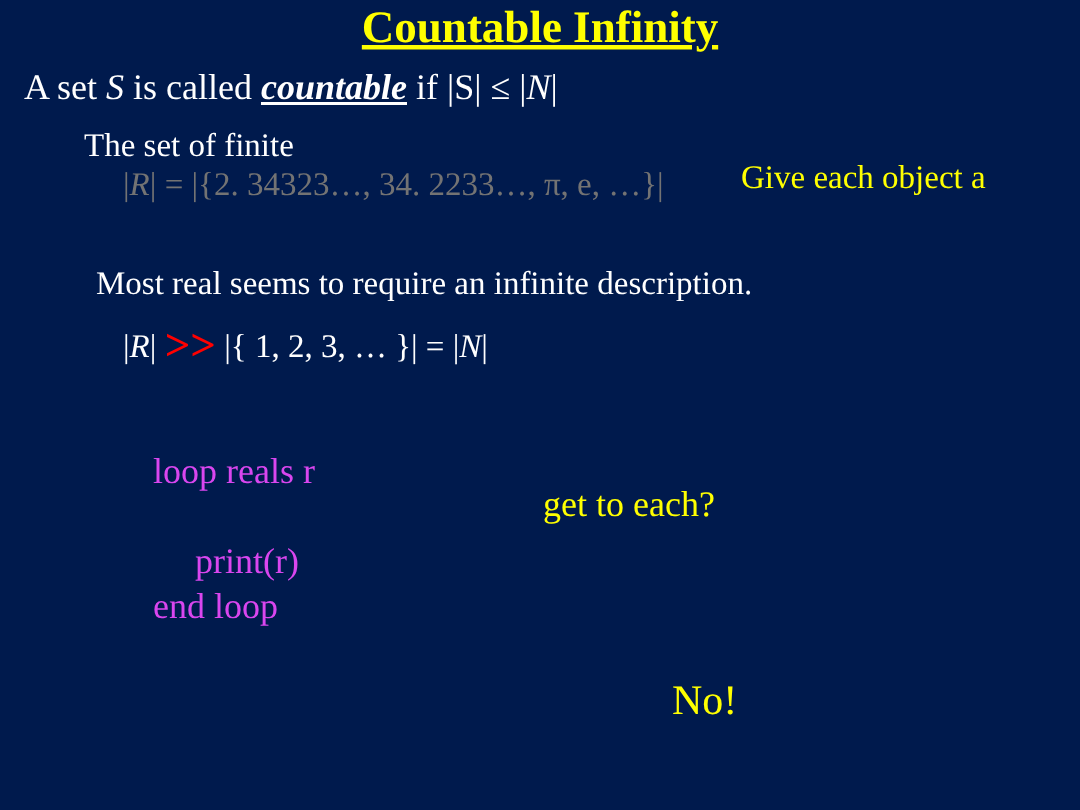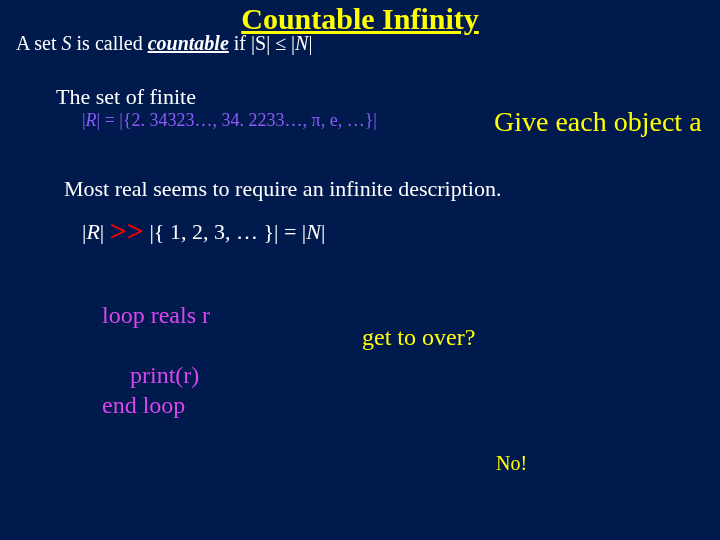--- a/index.html
+++ b/index.html
@@ -23,51 +23,51 @@
     left: 0;
     width: 720px;
     text-align: center;
     font-size: 30px;
     font-weight: bold;
     color: #ffff00;
     text-decoration: underline;
   }
   .countable-def {
     position: absolute;
-    top: 32px;
+    top: 46px;
     left: 16px;
-    font-size: 20px;
+    font-size: 24px;
     color: #fff;
   }
   .countable-def .S { font-style: italic; }
   .countable-def .word-countable {
     font-style: italic;
     font-weight: bold;
     text-decoration: underline;
   }
   .set-of-reals {
     position: absolute;
     top: 84px;
     left: 56px;
     font-size: 22px;
     color: #fff;
   }
   .reals-eq {
     position: absolute;
     top: 110px;
     left: 82px;
-    font-size: 18px;
-    color: #8b5cf6;
+    font-size: 22px;
+    color: #737373;
   }
   .reals-eq .R { font-style: italic; }
   .give-each {
     position: absolute;
     top: 104px;
     left: 494px;
-    font-size: 28px;
+    font-size: 22px;
     color: #ffff00;
     line-height: 1.25;
   }
   .most-real {
     position: absolute;
     top: 176px;
     left: 64px;
     font-size: 22px;
     color: #fff;
   }
@@ -104,23 +104,22 @@
     top: 322px;
     left: 362px;
     font-size: 24px;
     color: #ffff00;
     line-height: 1.3;
   }
   .no {
     position: absolute;
     top: 452px;
     left: 448px;
-    font-size: 20px;
+    font-size: 28px;
     color: #ffff00;
-    margin-left: 48px;
   }
 </style>
 </head>
 <body>
 
 <div class="slide">
 
   <div class="title">Countable Infinity</div>
 
   <div class="countable-def">
@@ -143,18 +142,18 @@
     <span>|</span><span class="R">R</span><span>|  </span><span class="gg">&gt;&gt;</span><span>  |{ 1,   2,   3,   … }|  =  |</span><span class="N">N</span><span>|</span>
   </div>
 
   <div class="loopcode">
     <div>loop  reals r</div>
     <span class="indent">print(r)</span>
     <div>end loop</div>
   </div>
 
   <div class="canweloop">
-    <div>get to over?</div>
+    <div>get to each?</div>
   </div>
 
   <div class="no">No!</div>
 
 </div>
 
 </body></html>

